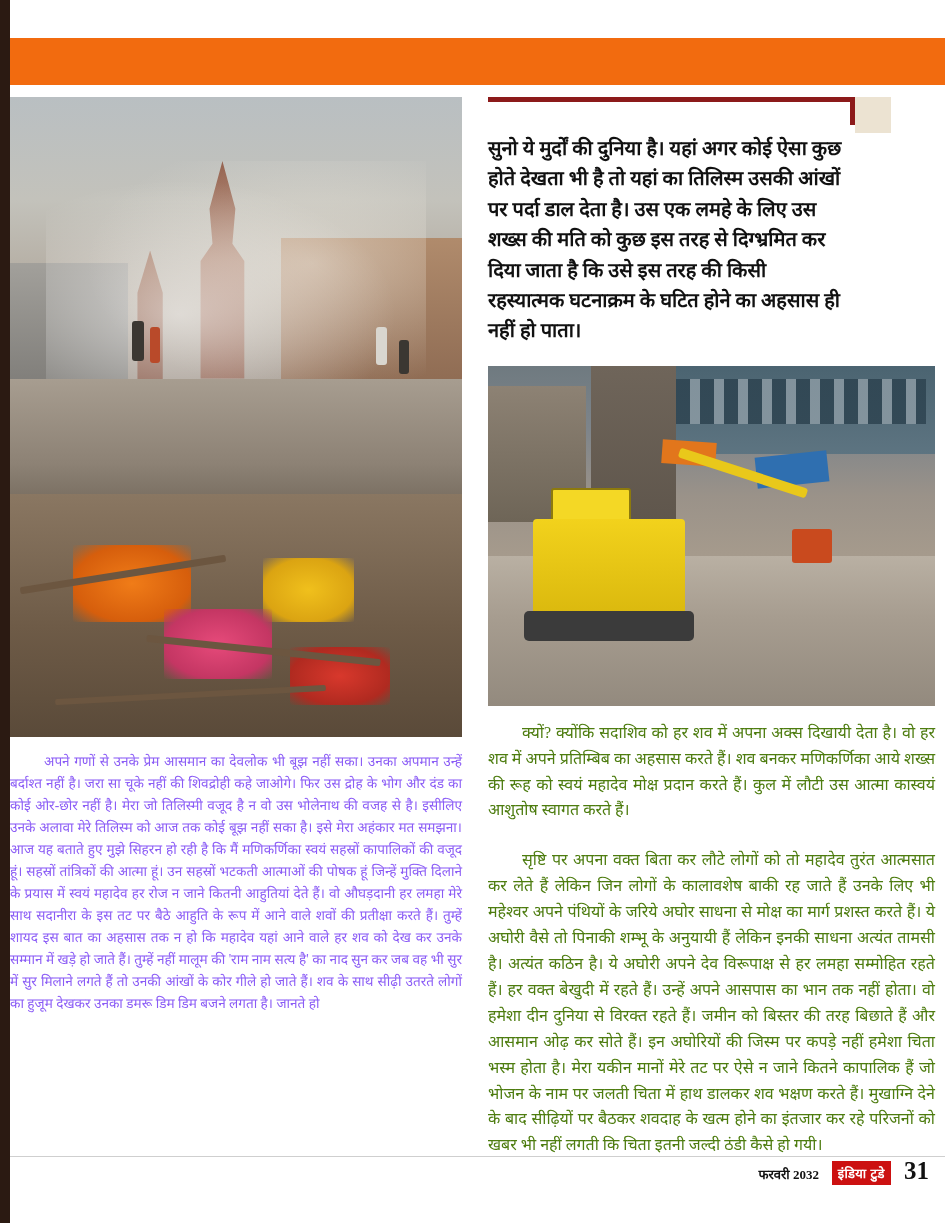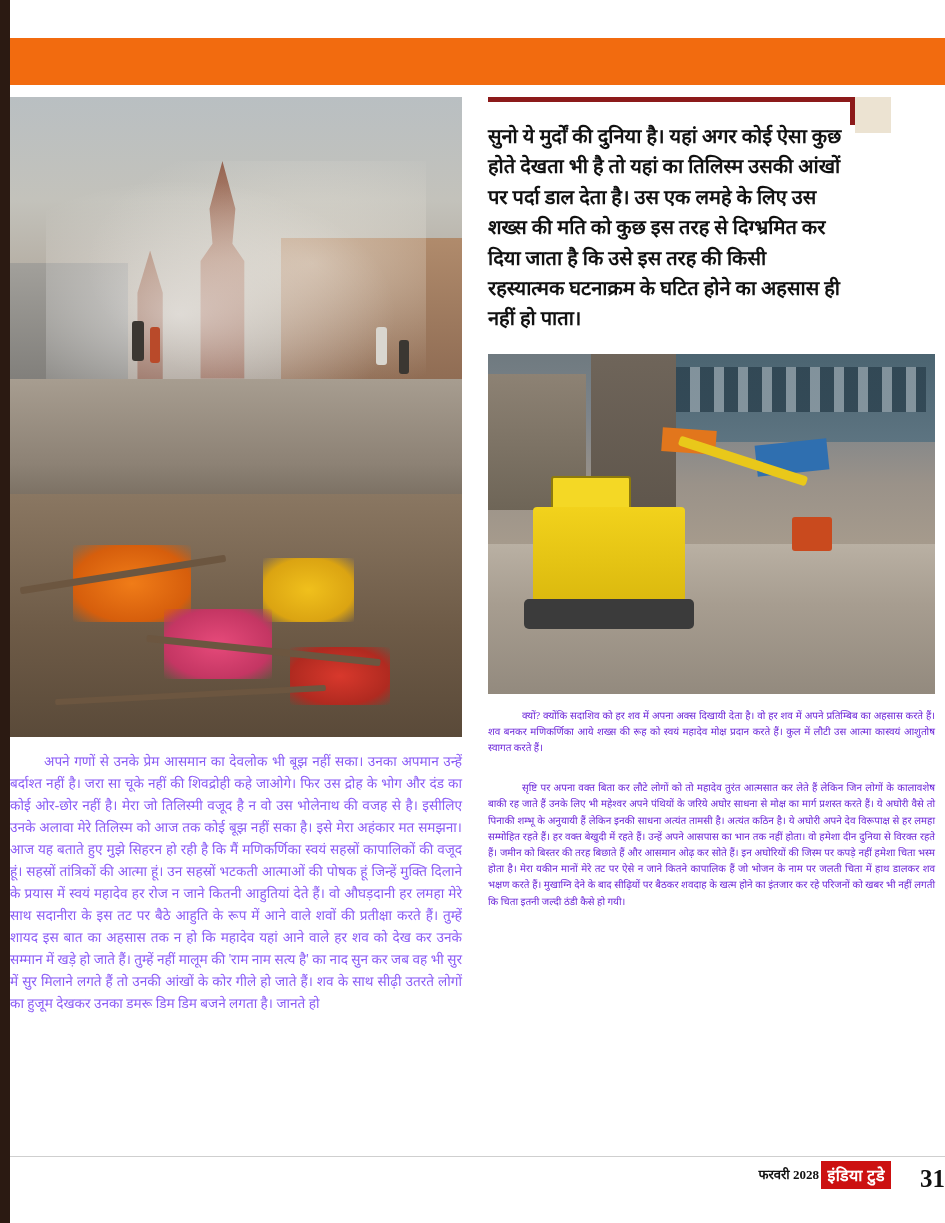--- a/index.html
+++ b/index.html
@@ -135,21 +135,21 @@
   
   .col-right {
     position: absolute;
     left: 478px;
     top: 0px;
     width: 447px;
   }
   .pullquote-frame {
     position: relative;
     width: 447px;
-    padding-top: 16px;
+    padding-top: 28px;
   }
   .pq-rule-top {
     position: absolute; left: 0; top: 0; width: 367px; height: 5px; background: #8c1a1a;
   }
   .pq-rule-right {
     position: absolute; left: 362px; top: 0; width: 5px; height: 28px; background: #8c1a1a;
   }
   .pq-block {
     position: absolute; left: 367px; top: 0; width: 36px; height: 36px; background: #ece3d2;
   }
@@ -221,23 +221,23 @@
     background: #e9c81a; transform: rotate(18deg); border-radius: 3px;
   }
   .photo-second .bucket {
     position: absolute; left: 68%; top: 48%; width: 9%; height: 10%;
     background: #c94a1e; border-radius: 3px;
   }
 
   .right-text {
     margin-top: 14px;
     width: 447px;
-    font-size: 10px;
+    font-size: 16px;
     line-height: 1.62;
-    color: #6d28d9;
+    color: #4d7c0f;
     text-align: justify;
   }
   .right-text p { margin: 0; text-indent: 34px; }
   .right-text p + p { margin-top: 24px; }
 
   
   .footer {
     position: absolute;
     left: 10px;
     bottom: 30px;
@@ -247,26 +247,26 @@
   .footer-line {
     position: absolute; left: 0; bottom: 36px; width: 935px; height: 1px; background: #cfcfcf;
   }
   .footer-date {
     position: absolute; right: 126px; top: 8px;
     font-size: 13px; color: #111; font-weight: 700;
   }
   .footer-logo {
     position: absolute; right: 54px; top: 4px;
     background: #cc1111; color: #ffffff;
-    font-size: 16px; font-weight: 700;
+    font-size: 13px; font-weight: 700;
     padding: 3px 6px; letter-spacing: .5px;
   }
   .footer-pageno {
-    position: absolute; right: 0; top: 0px;
-    font-size: 25px; font-weight: 700; color: #111; margin-top: 8px;
+    position: absolute; right: 16px; top: 0px;
+    font-size: 25px; font-weight: 700; color: #111;
   }
   .bottom-strip {
     position: absolute; left: 10px; bottom: 0; width: 935px; height: 8px; background: #ffffff;
   }
 </style>
 </head>
 <body>
 
 <div class="page">
 
@@ -331,19 +331,19 @@
 
       <div class="right-text">
         <p>क्यों? क्योंकि सदाशिव को हर शव में अपना अक्स दिखायी देता है। वो हर शव में अपने प्रतिम्बिब का अहसास करते हैं। शव बनकर मणिकर्णिका आये शख्स की रूह को स्वयं महादेव मोक्ष प्रदान करते हैं। कुल में लौटी उस आत्मा कास्वयं आशुतोष स्वागत करते हैं।</p>
         <p>सृष्टि पर अपना वक्त बिता कर लौटे लोगों को तो महादेव तुरंत आत्मसात कर लेते हैं लेकिन जिन लोगों के कालावशेष बाकी रह जाते हैं उनके लिए भी महेश्वर अपने पंथियों के जरिये अघोर साधना से मोक्ष का मार्ग प्रशस्त करते हैं। ये अघोरी वैसे तो पिनाकी शम्भू के अनुयायी हैं लेकिन इनकी साधना अत्यंत तामसी है। अत्यंत कठिन है। ये अघोरी अपने देव विरूपाक्ष से हर लमहा सम्मोहित रहते हैं। हर वक्त बेखुदी में रहते हैं। उन्हें अपने आसपास का भान तक नहीं होता। वो हमेशा दीन दुनिया से विरक्त रहते हैं। जमीन को बिस्तर की तरह बिछाते हैं और आसमान ओढ़ कर सोते हैं। इन अघोरियों की जिस्म पर कपड़े नहीं हमेशा चिता भस्म होता है। मेरा यकीन मानों मेरे तट पर ऐसे न जाने कितने कापालिक हैं जो भोजन के नाम पर जलती चिता में हाथ डालकर शव भक्षण करते हैं। मुखाग्नि देने के बाद सीढ़ियों पर बैठकर शवदाह के खत्म होने का इंतजार कर रहे परिजनों को खबर भी नहीं लगती कि चिता इतनी जल्दी ठंडी कैसे हो गयी।</p>
       </div>
     </div>
   </div>
 
   <div class="footer">
     <div class="footer-line"></div>
-    <div class="footer-date">फरवरी 2028</div>
+    <div class="footer-date">फरवरी 2032</div>
     <div class="footer-logo">इंडिया टुडे</div>
     <div class="footer-pageno">31</div>
   </div>
   <div class="bottom-strip"></div>
 
 </div>
 
 </body></html>

